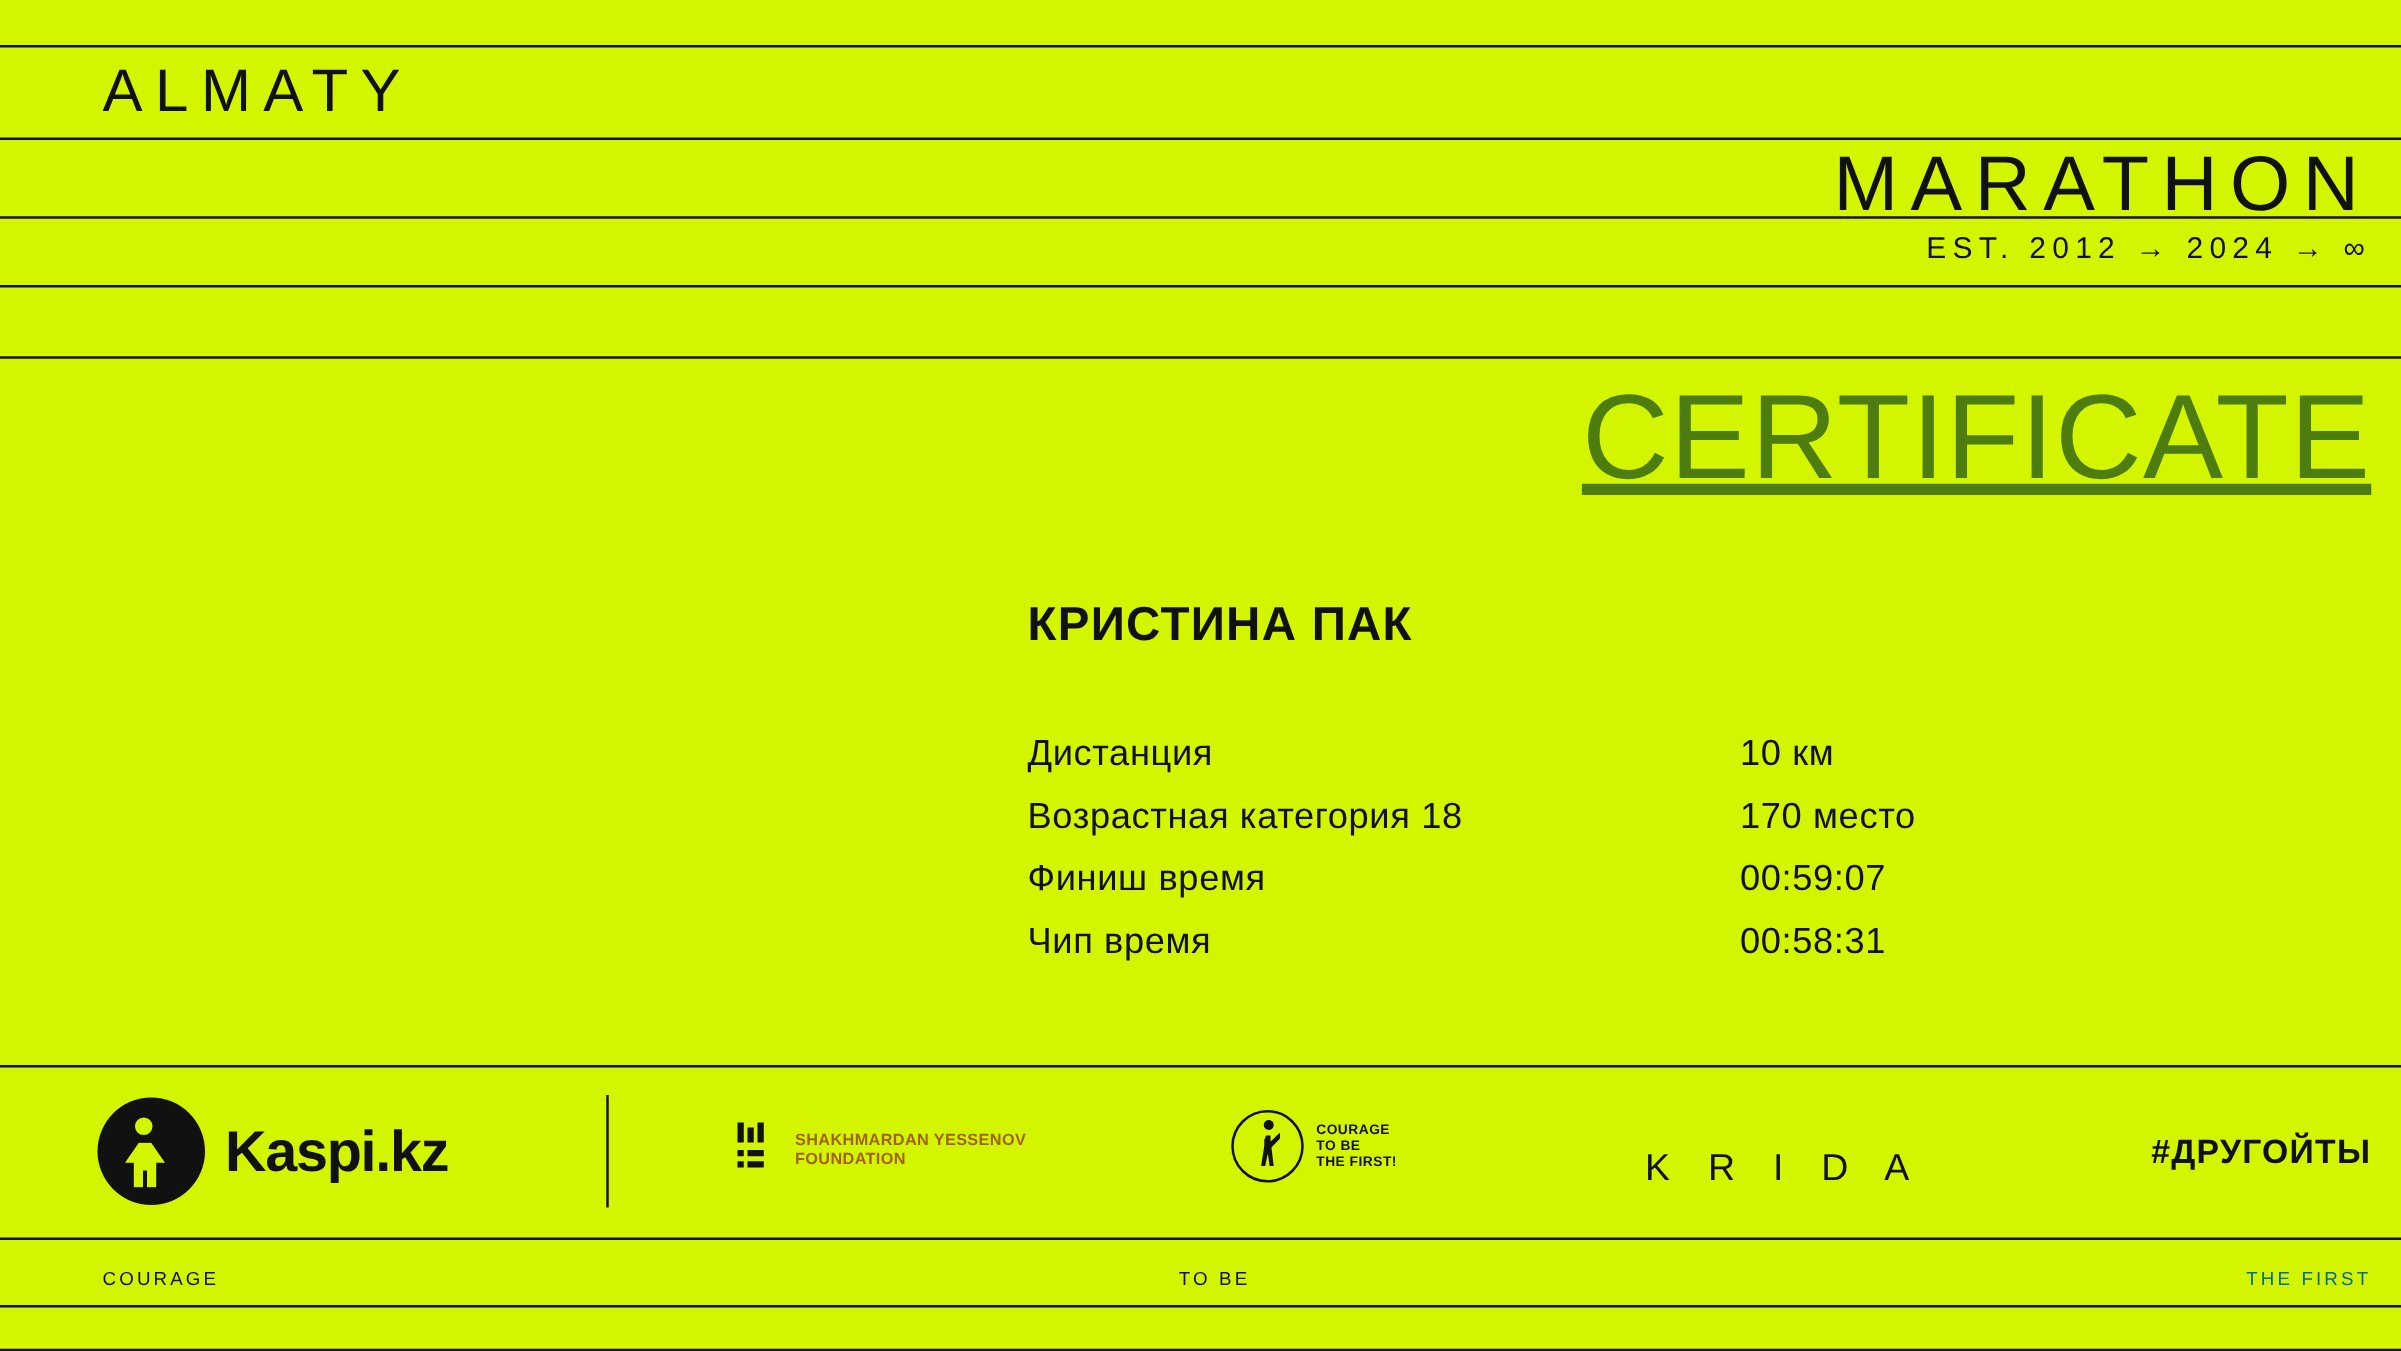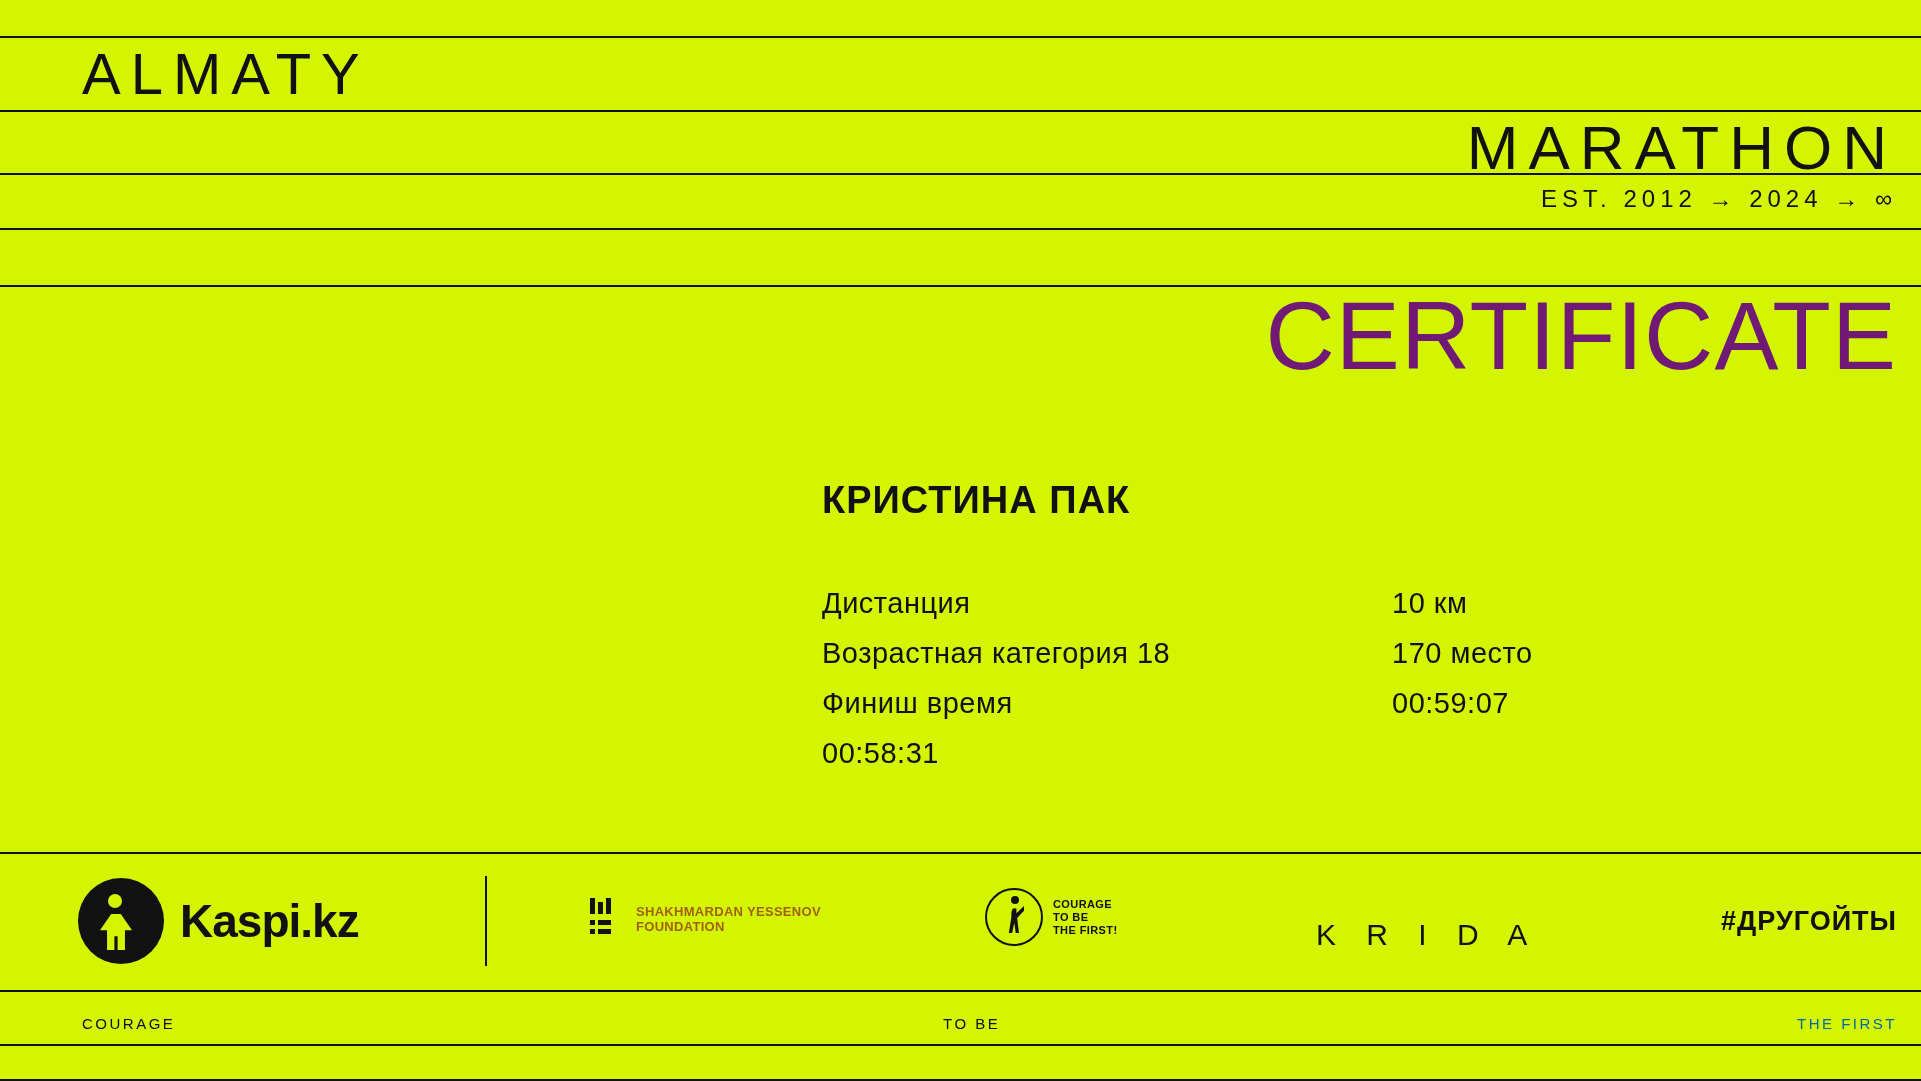--- a/index.html
+++ b/index.html
@@ -32,21 +32,21 @@
   .rule.r6 { top: 852px; }
   .rule.r7 { top: 990px; }
   .rule.r8 { top: 1044px; }
   .rule.r9 { top: 1079px; }
 
   
   .almaty {
     position: absolute;
     top: 40px;
     left: 82px;
-    font-size: 58px;
+    font-size: 48px;
     line-height: 68px;
     font-weight: 400;
     letter-spacing: 10px;
     color: #111111;
     font-family: "Liberation Sans", sans-serif;
   }
   .marathon {
     position: absolute;
     top: 114px;
     right: 24px;
@@ -63,27 +63,28 @@
     right: 24px;
     font-size: 24px;
     line-height: 34px;
     letter-spacing: 5px;
     color: #111111;
   }
 
   
   .cert-title {
     position: absolute;
-    top: 282px;
+    top: 296px;
     right: 24px;
     font-size: 96px;
     line-height: 108px;
     letter-spacing: 1px;
-    color: #701a75;
+    color: #4d7c0f;
     font-weight: 400;
+    text-decoration: underline;
   }
 
   
   .athlete {
     position: absolute;
     top: 477px;
     left: 822px;
     font-size: 38px;
     line-height: 46px;
     font-weight: bold;
@@ -317,20 +318,21 @@
     </div>
     <div class="res-row">
       <div class="res-label">Возрастная категория 18</div>
       <div class="res-value">170 место</div>
     </div>
     <div class="res-row">
       <div class="res-label">Финиш время</div>
       <div class="res-value">00:59:07</div>
     </div>
     <div class="res-row">
+      <div class="res-label">Чип время</div>
       <div class="res-value">00:58:31</div>
     </div>
   </div>
 
   <div class="sponsors">
 
     <div class="kaspi">
       <div class="kaspi-mark"></div>
       <div class="kaspi-text">Kaspi.kz</div>
     </div>

